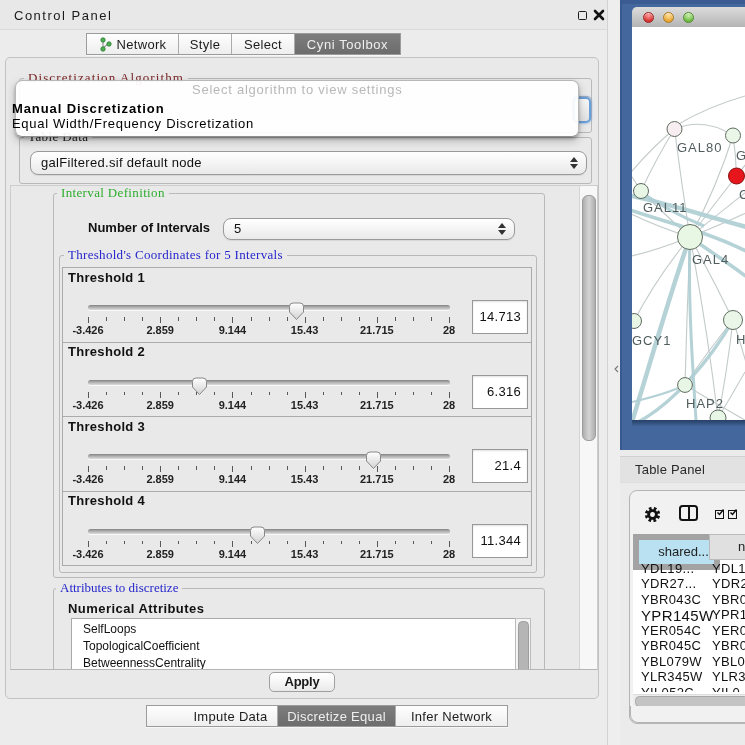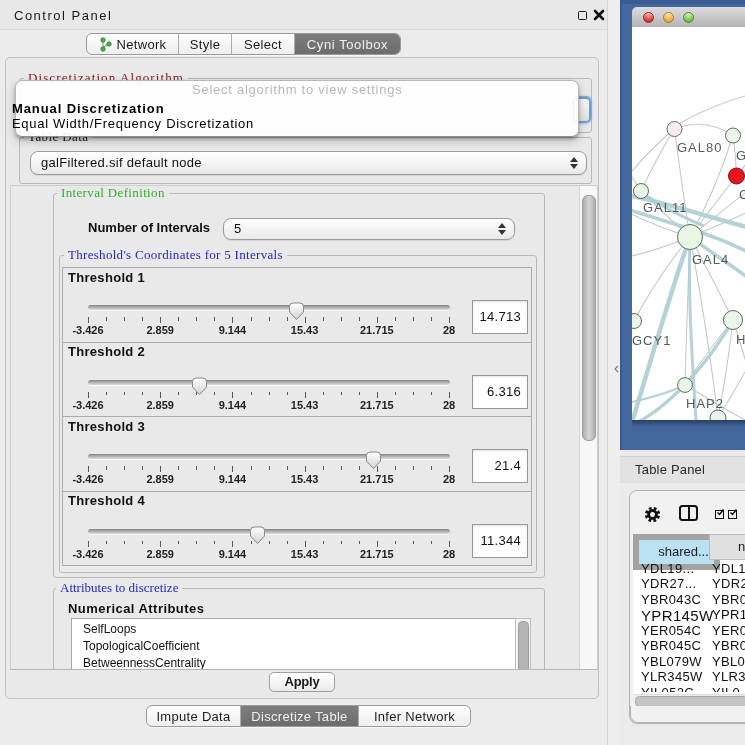--- a/index.html
+++ b/index.html
@@ -4,21 +4,21 @@
 html,body{margin:0;padding:0;}
 body{width:745px;height:745px;background:#ececec;font-family:"Liberation Sans",sans-serif;overflow:hidden;position:relative;}
 .ab{position:absolute;}
 .grp{position:absolute;border:1px solid #b9b9b9;border-radius:3px;}
 .gtitle{position:absolute;background:#e9e9e9;padding:0 4px;font-size:13px;line-height:14px;font-family:Liberation Serif, serif;}
 .combo{position:absolute;border:1px solid #9a9a9a;border-radius:8px;background:linear-gradient(180deg,#ffffff,#f2f2f2 60%,#e9e9e9);font-size:13px;color:#111;box-shadow:0 1px 1px rgba(0,0,0,0.08);}
 .combo .tx{position:absolute;left:10px;top:calc(50% - 1px);transform:translateY(-50%);}
 .arrows{position:absolute;right:8px;top:50%;transform:translateY(-50%);width:9px;height:14px;}
 .arrows:before{content:"";position:absolute;left:1px;top:1px;border-left:4px solid transparent;border-right:4px solid transparent;border-bottom:5px solid #333;}
 .arrows:after{content:"";position:absolute;left:1px;bottom:1px;border-left:4px solid transparent;border-right:4px solid transparent;border-top:5px solid #333;}
-.seg{position:absolute;display:flex;border:1px solid #9b9b9b;border-radius:6px;background:linear-gradient(180deg,#fefefe,#eeeeee);overflow:hidden;box-shadow:0 1px 0 rgba(255,255,255,0.6);}
+.seg{position:absolute;display:flex;border:1px solid #9b9b9b;border-radius:0;background:linear-gradient(180deg,#fefefe,#eeeeee);overflow:hidden;box-shadow:0 1px 0 rgba(255,255,255,0.6);}
 .seg .s{font-size:13px;color:#1c1c1c;letter-spacing:0.3px;display:flex;align-items:center;justify-content:center;border-right:1px solid #ababab;}
 .seg .s:last-child{border-right:none;}
 .seg .sel{background:linear-gradient(180deg,#7d7d7d,#6d6d6d);color:#efefef;}
 .tick{position:absolute;width:1px;background:#585858;}
 .tlabel{position:absolute;width:60px;text-align:center;font-size:11px;font-weight:bold;color:#222;}
 .vbox{position:absolute;background:#fff;border:1px solid #989898;box-shadow:inset 0 1px 2px rgba(0,0,0,0.12);font-size:13px;color:#111;text-align:right;letter-spacing:0.3px;}
 .track{position:absolute;height:5px;border-radius:2.5px;background:linear-gradient(180deg,#838383,#b9b9b9 55%,#dcdcdc);box-shadow:0 1px 0 rgba(255,255,255,0.7);}
 .thpanel{position:absolute;border:1px solid #ababab;background:#e9e9e9;}
 </style></head><body>
 
@@ -229,23 +229,23 @@
 <div class="ab" style="left:60px;top:432px;width:443px;height:60px;background:#fff;border:1px solid #a9a9a9;"></div>
 <div class="ab" style="left:72px;top:435.5px;font-size:12px;color:#111;">SelfLoops</div>
 <div class="ab" style="left:72px;top:452.5px;font-size:12px;color:#111;">TopologicalCoefficient</div>
 <div class="ab" style="left:72px;top:469.5px;font-size:12px;color:#111;">BetweennessCentrality</div>
 <div class="ab" style="left:504px;top:432px;width:14px;height:60px;background:#f4f4f4;border:1px solid #bdbdbd;"></div>
 <div class="ab" style="left:506.5px;top:435px;width:9px;height:55px;border-radius:4.5px;background:#b5b5b5;border:1px solid #9d9d9d;"></div>
 <div class="ab" style="left:568px;top:0;width:17px;height:483px;background:#f7f7f7;border-left:1px solid #d4d4d4;"></div>
 <div class="ab" style="left:570.5px;top:9px;width:12px;height:244px;border-radius:6px;background:linear-gradient(90deg,#aeaeae,#d4d4d4 50%,#aeaeae);border:1px solid #9c9c9c;"></div>
 </div>
 <div class="ab" style="left:269px;top:672px;width:64px;height:18px;border:1px solid #9f9f9f;border-radius:5px;background:linear-gradient(180deg,#ffffff,#f4f4f4 60%,#e9e9e9);font-size:13px;font-weight:bold;color:#1a1a1a;text-align:center;line-height:18px;letter-spacing:-0.2px;">Apply</div>
-<div class="seg" style="left:146px;top:705px;height:20px;">
+<div class="seg" style="left:146px;top:705px;height:20px;padding-left:37px;">
 <div class="s" style="width:93px;">Impute Data</div>
-<div class="s sel" style="width:117px;">Discretize Table</div>
+<div class="s sel" style="width:117px;">Discretize Equal</div>
 <div class="s" style="width:111px;">Infer Network</div>
 </div>
 <svg class="ab" style="left:614px;top:365px;" width="5" height="8" viewBox="0 0 5 8">
     <path d="M4,1 L1,4 L4,7" stroke="#787878" stroke-width="1.1" fill="none"></path>
   </svg>
 <div class="ab" style="left:620px;top:0;width:125px;height:450px;background:#44689e;"></div>
 <div class="ab" style="left:620px;top:0;width:125px;height:4px;background:#3a5c92;"></div>
 <div class="ab" style="left:620px;top:0;width:2px;height:450px;background:#38598e;"></div>
 <div class="ab" style="left:632px;top:420px;width:113px;height:7px;background:linear-gradient(180deg,#263f66,#44689e);"></div>
 <div class="ab" style="left:632px;top:7px;width:113px;height:20px;border-radius:5px 0 0 0;background:linear-gradient(180deg,#dcdcdc,#b4b4b4);border-bottom:1px solid #828282;"></div>

